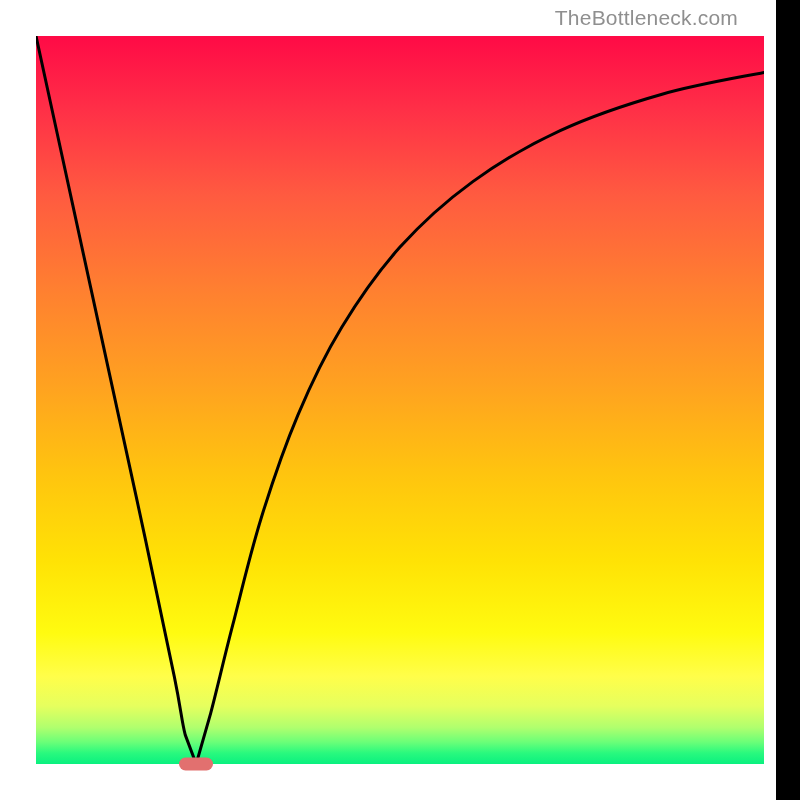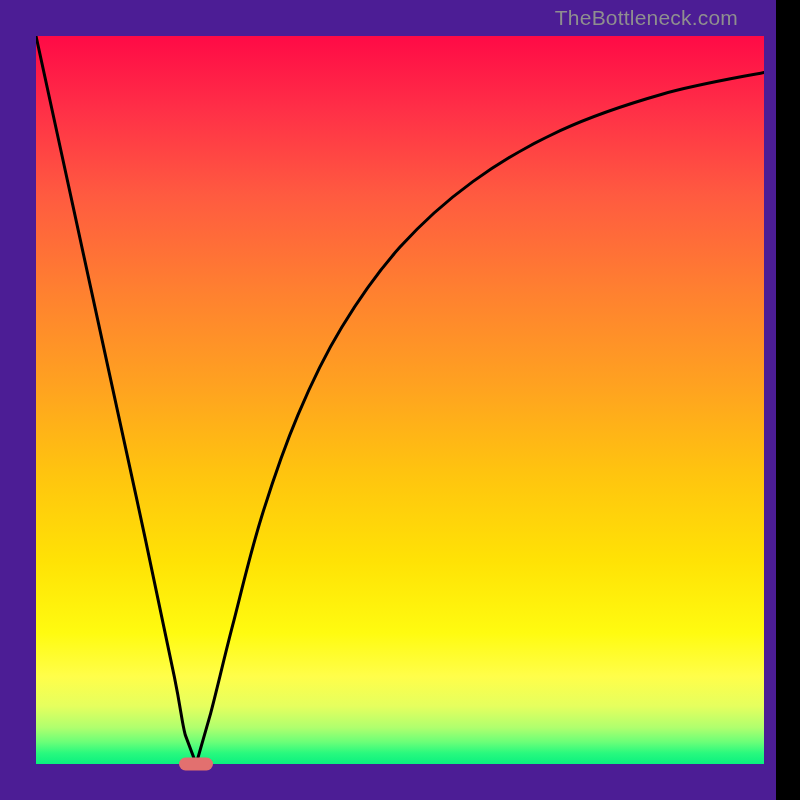--- a/index.html
+++ b/index.html
@@ -8,21 +8,21 @@
     width: 800px;
     height: 800px;
     overflow: hidden;
     background: #000;
     font-family: Arial, Helvetica, sans-serif;
   }
   .frame {
     position: relative;
     width: 776px;
     height: 800px;
-    background: #4c1d95;
+    background: #ffffff;
     text-decoration: underline;
   }
   .plot-area {
     position: absolute;
     left: 36px;
     top: 36px;
     width: 728px;
     height: 728px;
     
     background: linear-gradient(

